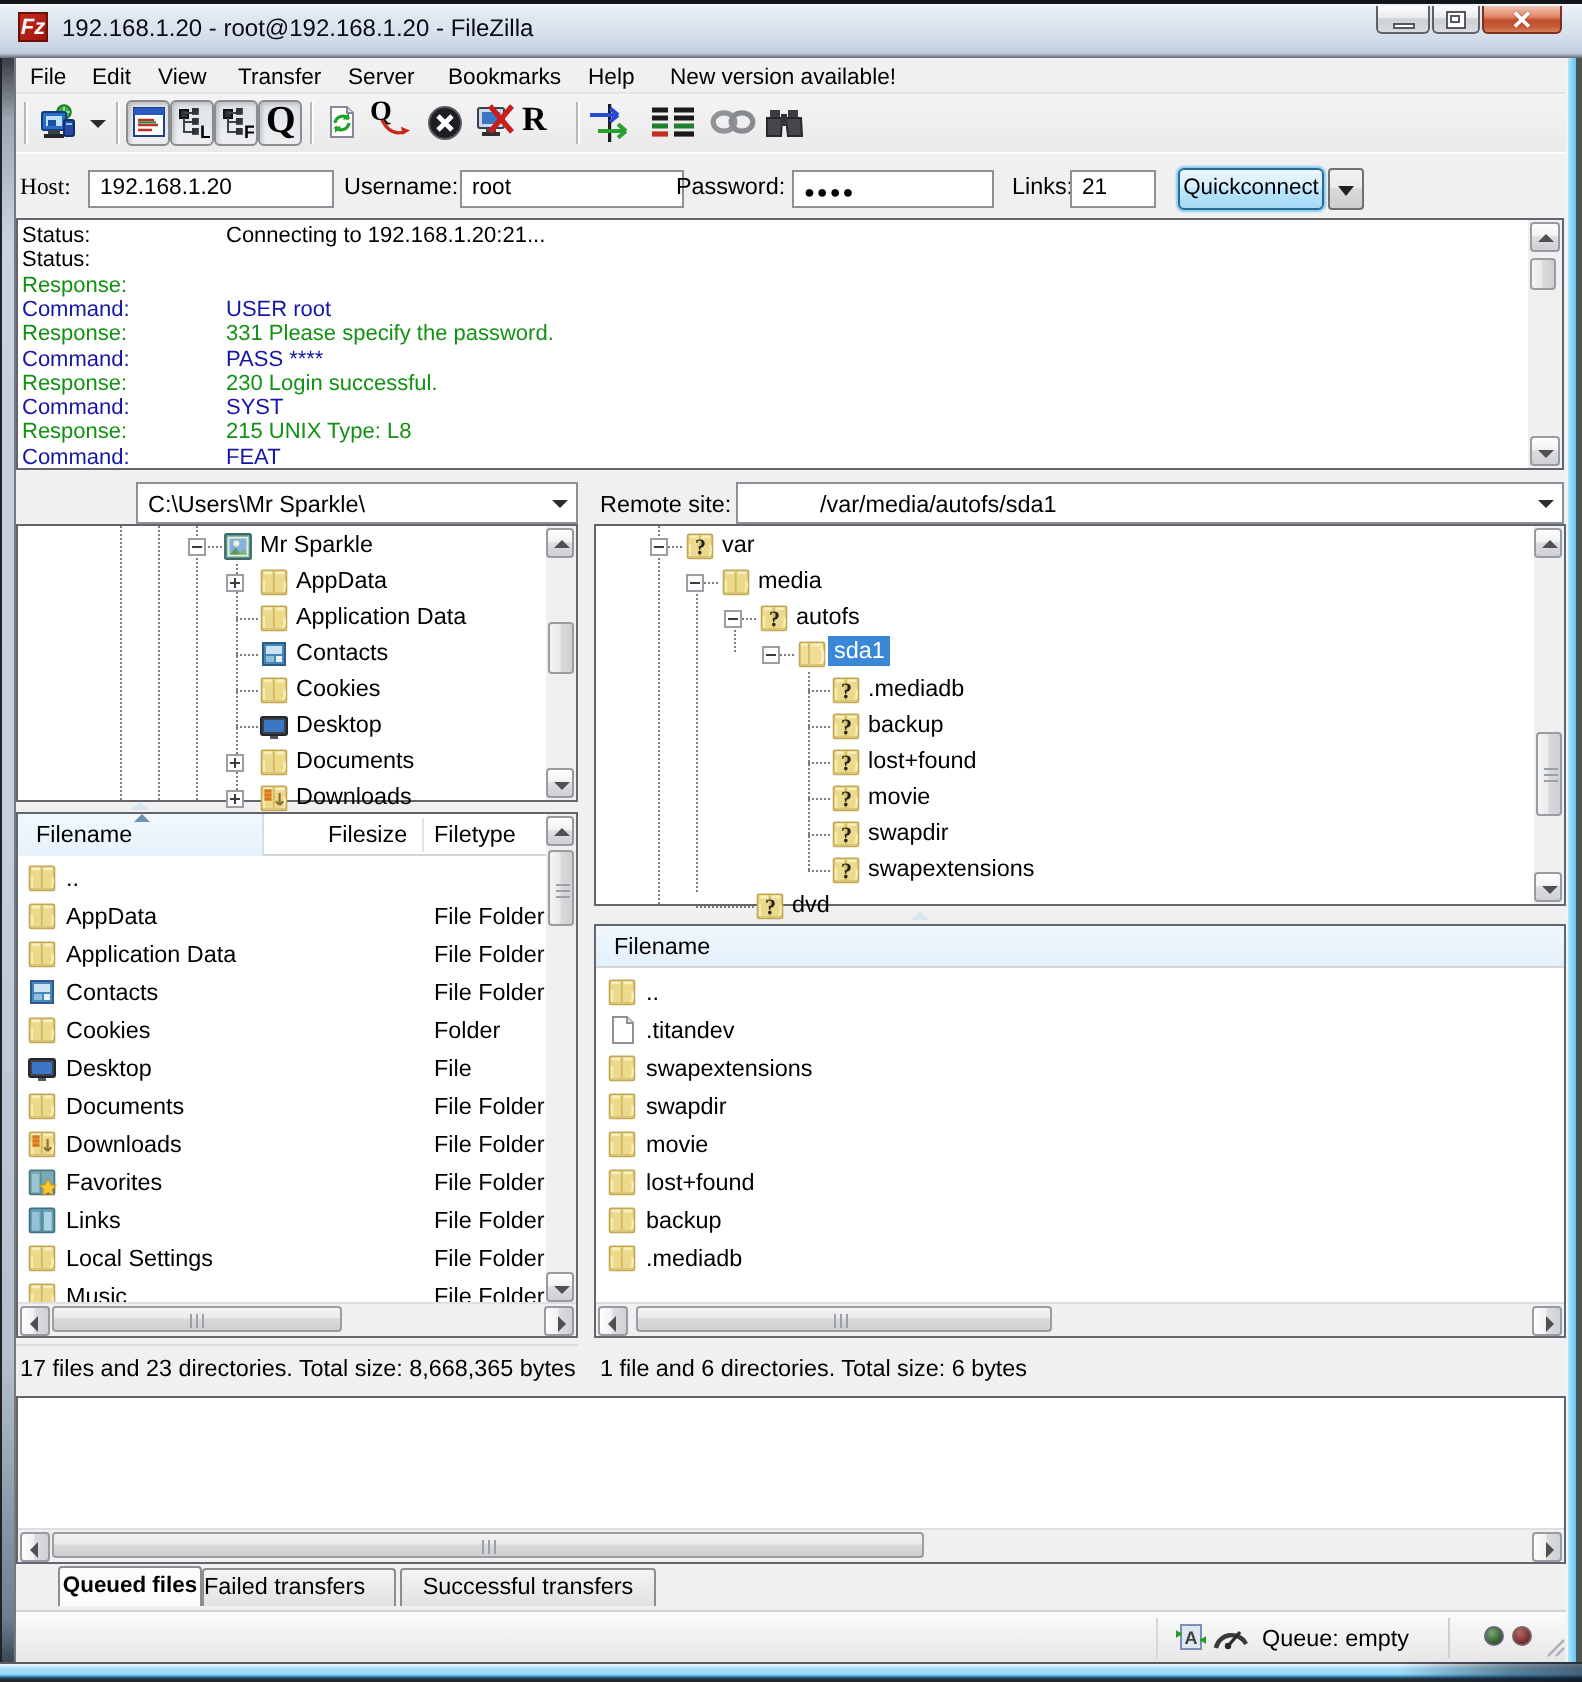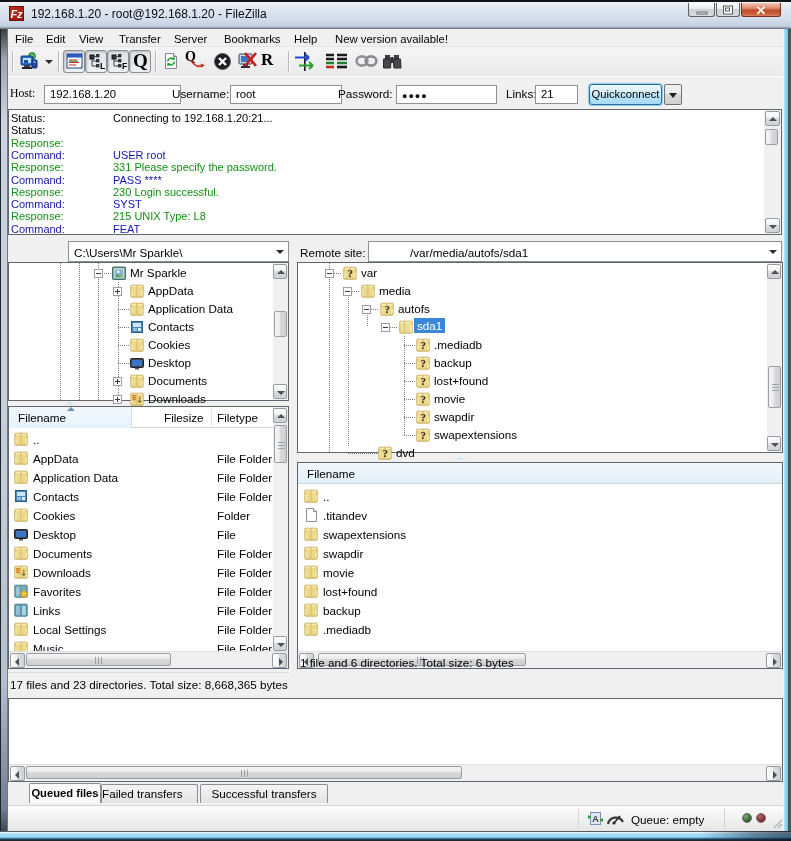--- a/index.html
+++ b/index.html
@@ -248,21 +248,21 @@
 </svg>
 <svg class="a" style="left:374px;top:5px" width="20" height="19" viewBox="0 0 20 19">
 <path d="M3,3 h5 v4 h-5 z M12,3 h5 v4 h-5 z" fill="#3c3c40"></path>
 <path d="M1.5,7 h7.5 l-.5,9 h-7 z" fill="#46464c" stroke="#28282c"></path>
 <path d="M11,7 h7.5 l.5,9 h-7 z" fill="#46464c" stroke="#28282c"></path>
 <rect x="8.5" y="5" width="3" height="6" fill="#333338"></rect>
 </svg>
 </div>
 <div class="a" id="qbar">
 <div class="tx" style="left:2px;top:10px;font-family:Liberation Serif, serif;">Host:</div>
-<div class="inp" style="left:36px;width:137px">192.168.1.20</div>
+<div class="inp" style="left:36px;width:123px">192.168.1.20</div>
 <div class="tx" style="left:164px;top:10px;">Username:</div>
 <div class="inp" style="left:222px;width:112px">root</div>
 <div class="tx" style="left:330px;top:10px;">Password:</div>
 <div class="inp" style="left:388px;width:101px;letter-spacing:1px;font-size:9px;padding-top:5px">●●●●</div>
 <div class="tx" style="left:498px;top:10px;">Links:</div>
 <div class="inp" style="left:527px;width:43px">21</div>
 <div class="a" id="qcbtn">Quickconnect</div>
 <div class="a" id="qcdrop">
       <span class="arr" style="left:4px;top:8px;border-left:4px solid transparent;border-right:4px solid transparent;border-top:5px solid #202020"></span>
     </div>
@@ -596,21 +596,21 @@
 <div class="thumbh" style="left:20px;width:208px">
         <span class="griph" style="left:98px"></span>
         <span class="griph" style="left:101px"></span>
         <span class="griph" style="left:104px"></span>
       </div>
 </div>
 </div>
 <div class="a" style="left:65px;top:401px;width:10px;height:4px;background:#d8e6f0;clip-path:polygon(50% 0,100% 100%,0 100%)"></div>
 <div class="a" style="left:455px;top:456px;width:10px;height:4px;background:#d8e6f0;clip-path:polygon(50% 0,100% 100%,0 100%)"></div>
 <div class="tx" style="left:10px;top:678px;">17 files and 23 directories. Total size: 8,668,365 bytes</div>
-<div class="tx" style="left:300px;top:656px;text-align:center;">1 file and 6 directories. Total size: 6 bytes</div>
+<div class="tx" style="left:300px;top:678px;text-align:center;">1 file and 6 directories. Total size: 6 bytes</div>
 <div class="a" style="left:8px;top:672px;width:281px;height:1px;background:#dcdcdc"></div>
 <div class="panel" style="left:8px;top:698px;width:775px;height:84px">
 <div class="sb" style="left:0;bottom:0;width:773px;height:17px;border-top:1px solid #e0e0e0">
 <div class="sbtn sbtnh" style="left:1px;top:1px;width:15px;height:15px">
         <span class="arr" style="left:4px;top:4px;border-top:4px solid transparent;border-bottom:4px solid transparent;border-right:4px solid #505050"></span>
       </div>
 <div class="sbtn sbtnh" style="right:1px;top:1px;width:15px;height:15px">
         <span class="arr" style="left:6px;top:4px;border-top:4px solid transparent;border-bottom:4px solid transparent;border-left:4px solid #505050"></span>
       </div>
 <div class="thumbh" style="left:17px;width:436px">

